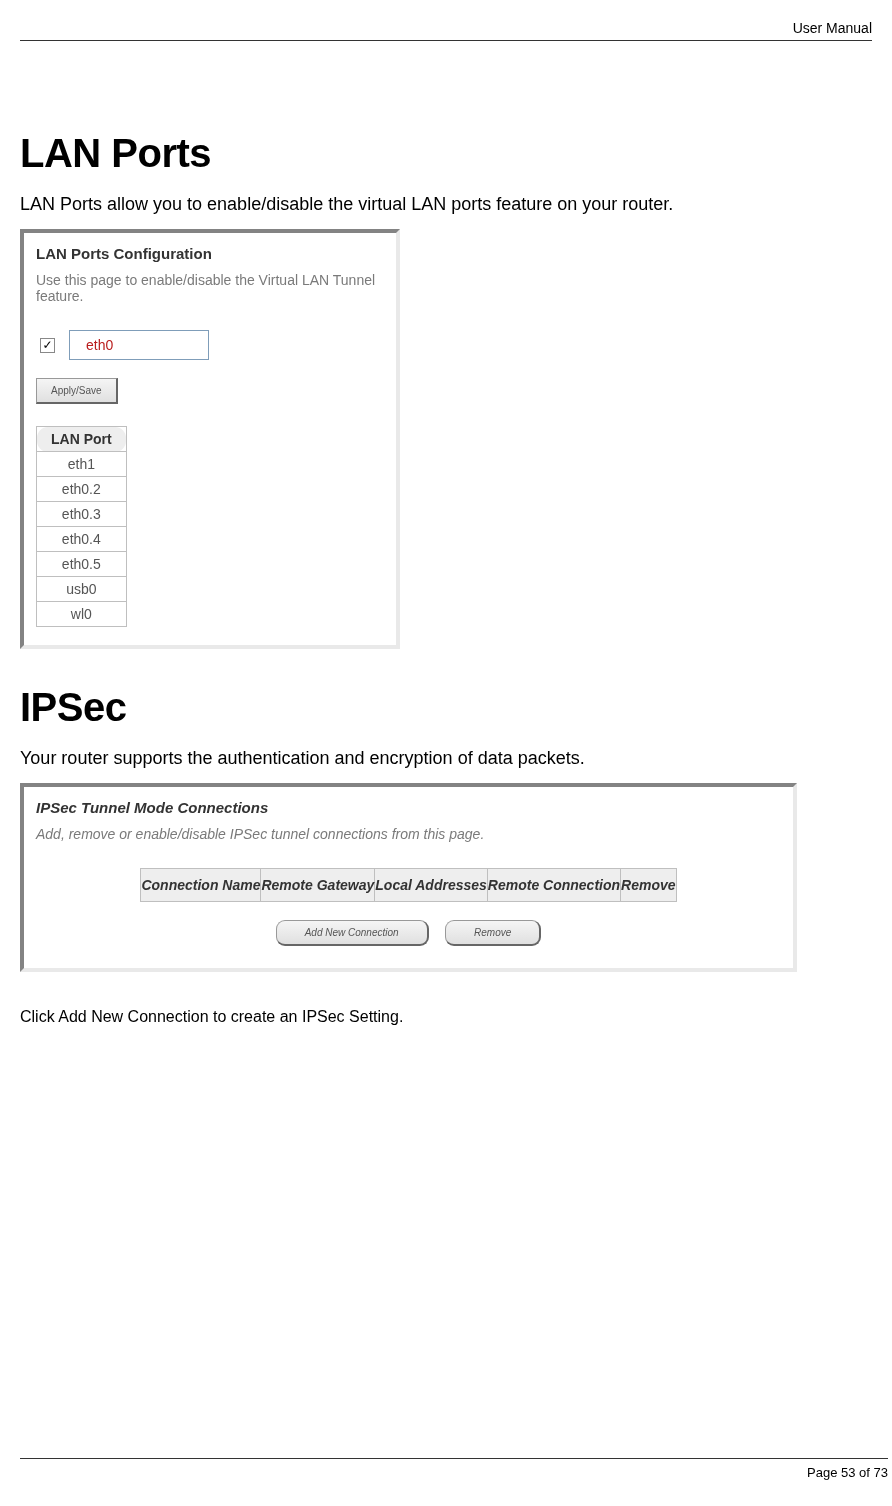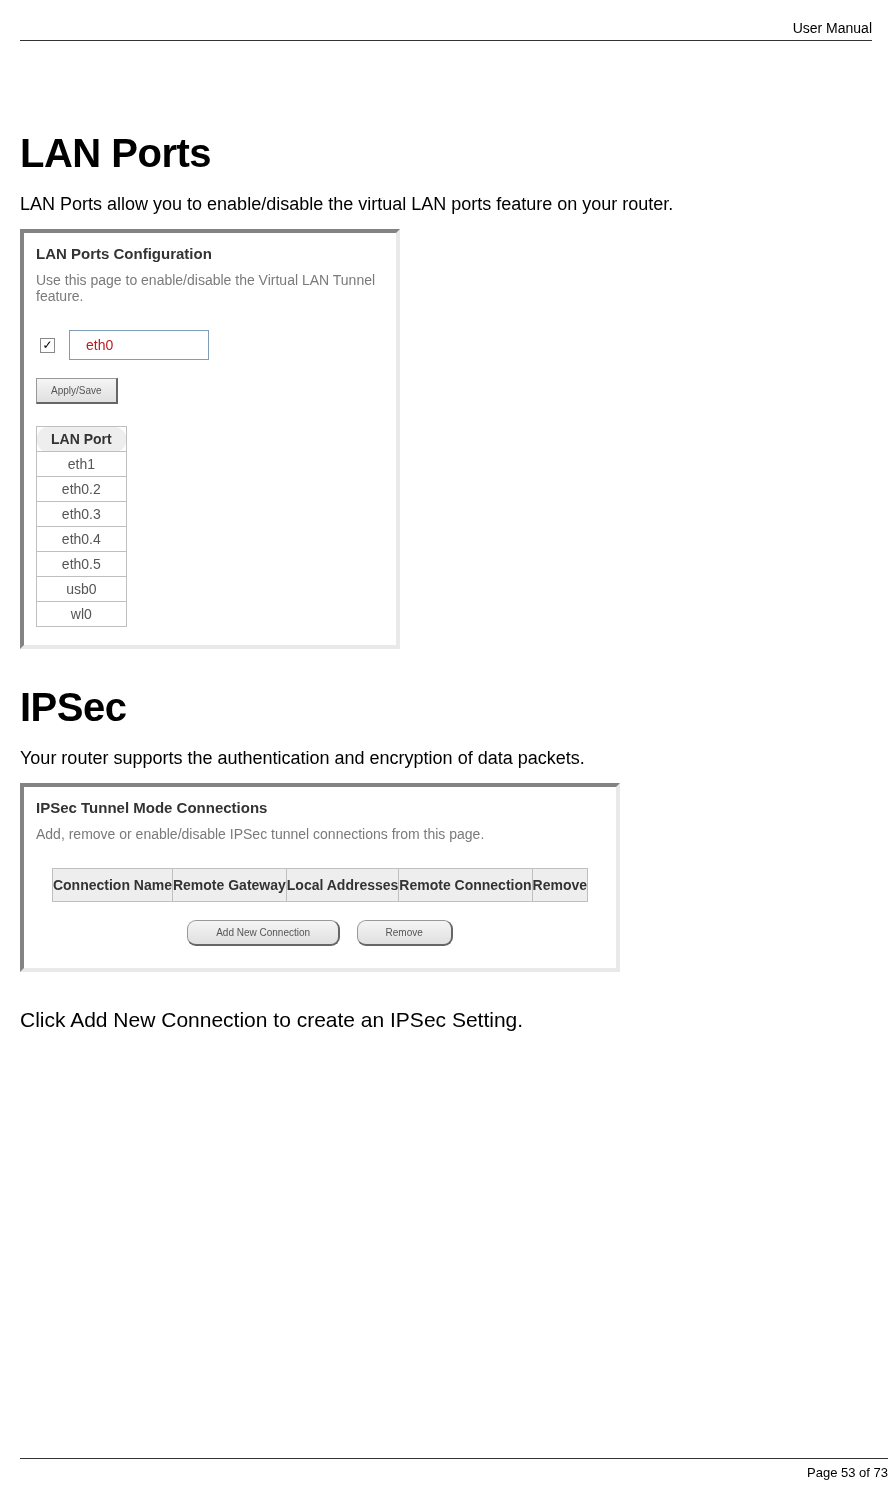--- a/index.html
+++ b/index.html
@@ -101,21 +101,21 @@
     padding: 4px 14px;
     text-align: center;
     color: #555;
   }
   .port-table th {
     background: #eee;
     font-weight: bold;
     color: #333;
     border-radius: 11px;
   }
-  .ipsec-panel { width: 600px; }
+  .ipsec-panel { width: 777px; font-style: italic; }
   .lan-panel { width: 380px; }
   .ipsec-table {
     border-collapse: collapse;
     font-size: 14px;
     margin: 4px auto 14px auto;
   }
   .ipsec-table th {
     border: 1px solid #bfbfbf;
     background: #eee;
     padding: 8px 0;
@@ -124,21 +124,21 @@
   }
   .ipsec-btn-row {
     text-align: center;
   }
   .ipsec-btn-row .btn {
     margin: 4px 6px;
     padding: 6px 28px;
     border-radius: 9px;
   }
   .para {
-    font-size: 21px;
+    font-size: 16px;
     margin-top: 14px;
   }
   .footer {
     position: absolute;
     bottom: 26px;
     left: 20px;
     right: 4px;
     border-top: 1px solid #333;
     padding-top: 6px;
     text-align: right;

